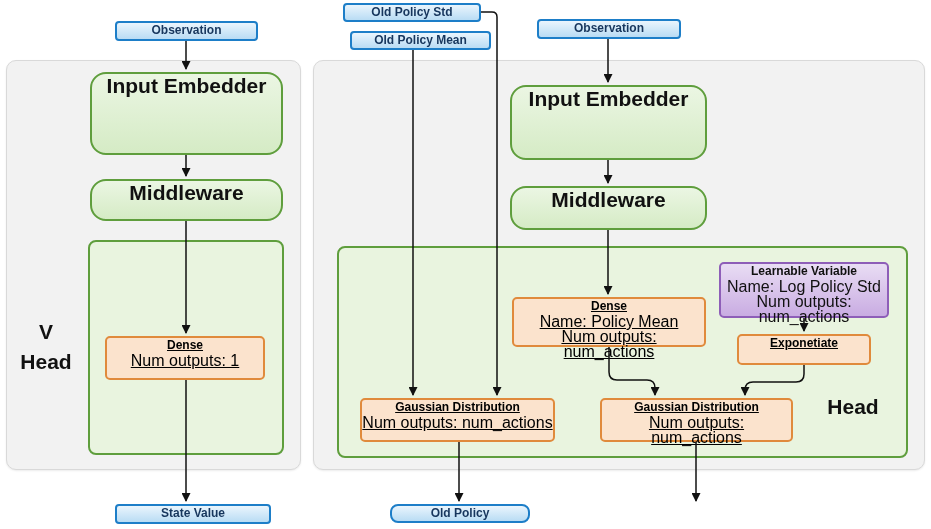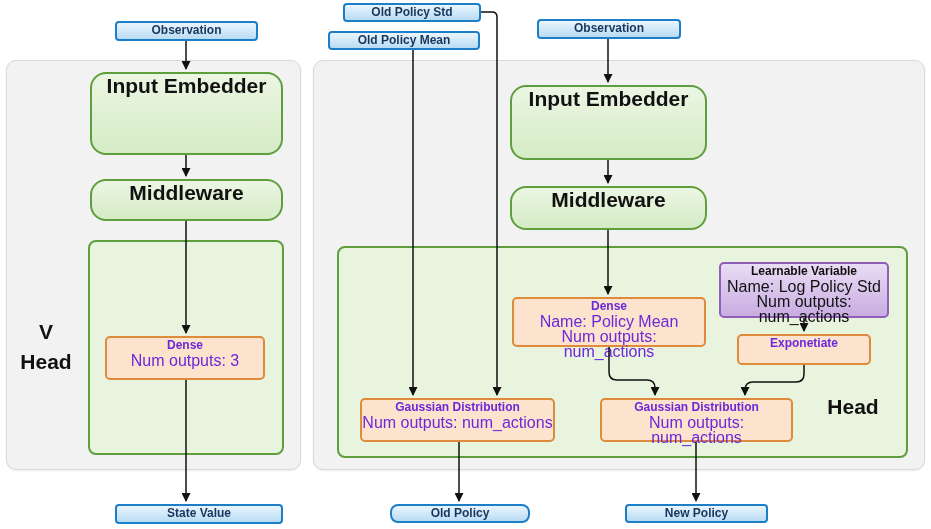--- a/index.html
+++ b/index.html
@@ -32,21 +32,21 @@
     border-radius:4px;
   }
   .green-node {
     background:linear-gradient(180deg, var(--green-fill-top,#ebf6e3), var(--green-fill-bottom,#d5ebc5));
     border:2px solid var(--green-border,#5f9e3d);
     font-weight:bold; font-size:21px; color:#111; border-radius:16px;
   }
   .orange-node {
     background:var(--orange-fill,#fbe3cd);
     border:2px solid var(--orange-border,#e08a3c);
-    border-radius:5px; font-size:12px; color:#6d28d9;
+    border-radius:5px; font-size:12px; color:#000000;text-decoration:underline;
   }
   .purple-node {
     background:linear-gradient(180deg, var(--purple-fill-top,#e9ddf4), var(--purple-fill-bottom,#c9ace2));
     border:2px solid var(--purple-border,#8e5eb8);
     border-radius:5px; font-size:12px; color:#111;
   }
   .node-title { font-weight:bold; font-size:12px; line-height:15px; }
   .node-line  { font-size:16px; line-height:15px; }
   .head-label {
     position:absolute; text-align:center; font-weight:bold; font-size:21px;
@@ -76,40 +76,40 @@
   <div class="node green-node" style="left:90px; top:72px; width:193px; height:83px;">
     <div>Input Embedder</div>
   </div>
 
   <div class="node green-node" style="left:90px; top:179px; width:193px; height:42px;">
     <div>Middleware</div>
   </div>
 
   <div class="node orange-node" style="left:105px; top:336px; width:160px; height:44px;">
     <div class="node-title">Dense</div>
-    <div class="node-line">Num outputs: 3</div>
+    <div class="node-line">Num outputs: 1</div>
   </div>
 
-  <div class="node pill" style="left:115px; top:504px; width:168px; height:20px;">
+  <div class="node pill" style="left:115px; top:504px; width:156px; height:20px;">
     <div>State Value</div>
   </div>
 
   <div class="container-gray" style="left:313px; top:60px; width:612px; height:410px;"></div>
 
   <div class="container-green" style="left:337px; top:246px; width:571px; height:212px;"></div>
 
   <div class="head-label" style="left:803px; top:392px; width:100px;">
     <div>Head</div>
   </div>
 
   <div class="node pill" style="left:343px; top:3px; width:138px; height:19px;">
     <div>Old Policy Std</div>
   </div>
 
-  <div class="node pill" style="left:328px; top:31px; width:152px; height:19px;">
+  <div class="node pill" style="left:350px; top:31px; width:141px; height:19px;">
     <div>Old Policy Mean</div>
   </div>
 
   <div class="node pill" style="left:537px; top:19px; width:144px; height:20px;">
     <div>Observation</div>
   </div>
 
   <div class="node green-node" style="left:510px; top:85px; width:197px; height:75px;">
     <div>Input Embedder</div>
   </div>
@@ -141,23 +141,20 @@
 
   <div class="node orange-node" style="left:600px; top:398px; width:193px; height:44px;">
     <div class="node-title">Gaussian Distribution</div>
     <div class="node-line">Num outputs: num_actions</div>
   </div>
 
   <div class="node pill" style="left:390px; top:504px; width:140px; height:19px;border-radius:8px;">
     <div>Old Policy</div>
   </div>
 
-  <div class="node pill" style="left:625px; top:504px; width:143px; height:19px;">
-    <div>New Policy</div>
-  </div>
 
   <svg class="arrows" width="931" height="529" viewBox="0 0 931 529" xmlns="http://www.w3.org/2000/svg">
     <defs>
       <marker id="ah" markerUnits="userSpaceOnUse" markerWidth="9" markerHeight="9" refX="8" refY="4.5" orient="auto">
         <path d="M0,0 L9,4.5 L0,9 Z" style="fill:var(--arrow-color,#111); stroke:none;"></path>
       </marker>
     </defs>
     <path d="M186 41 L186 69" marker-end="url(#ah)"></path>
     <path d="M186 155 L186 176" marker-end="url(#ah)"></path>
     <path d="M186 221 L186 333" marker-end="url(#ah)"></path>

